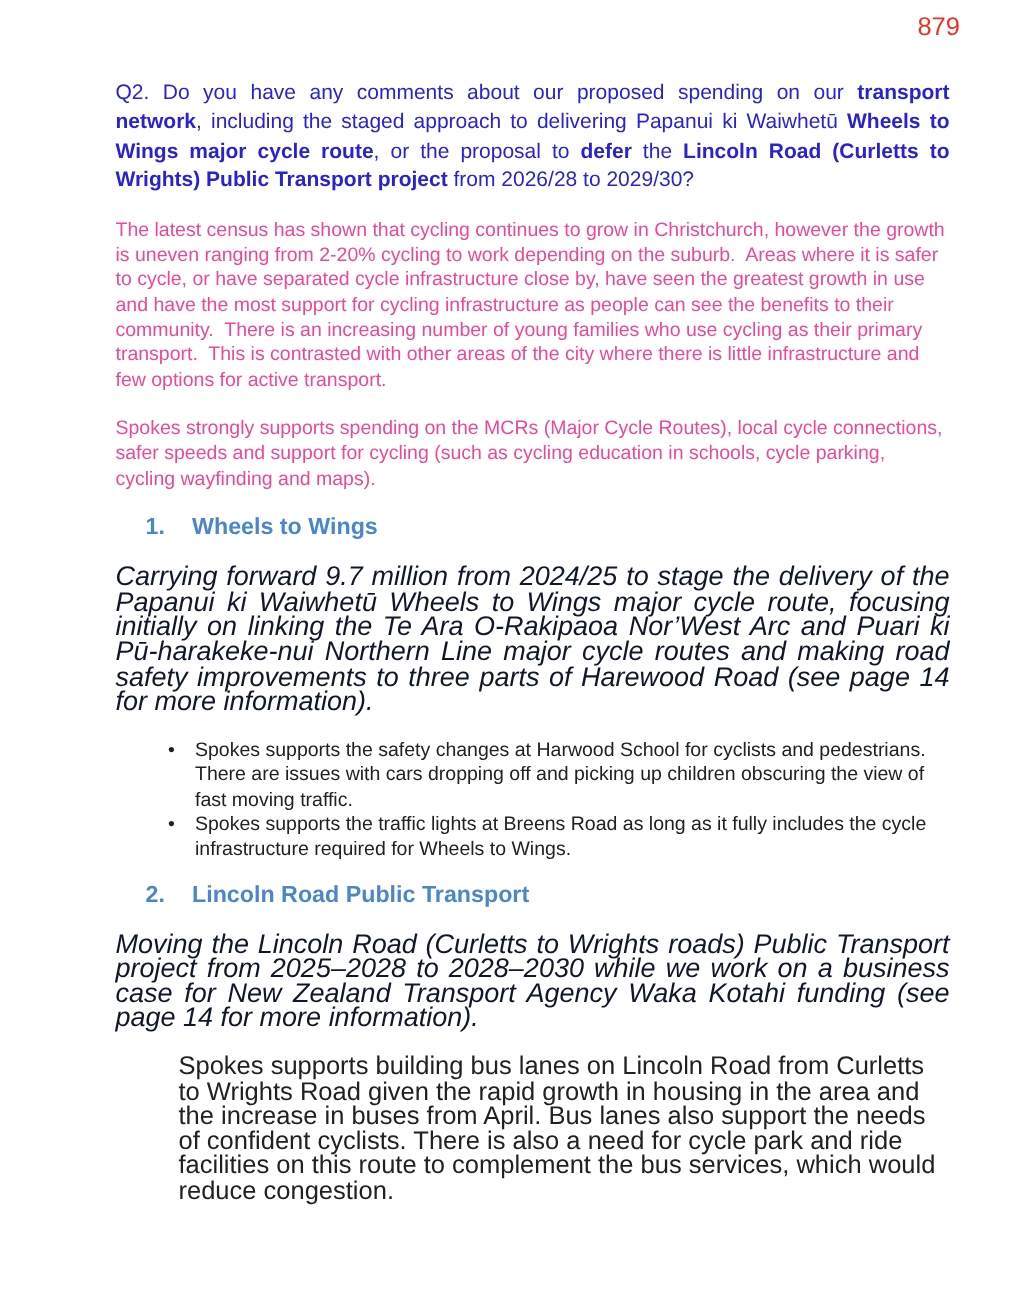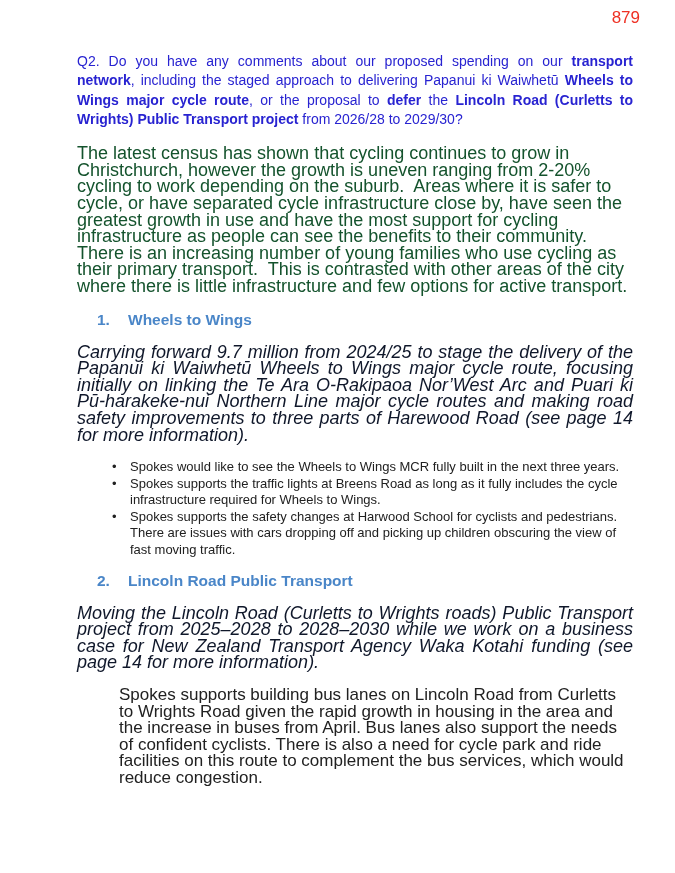--- a/index.html
+++ b/index.html
@@ -31,23 +31,23 @@
   .question {
     margin: 0 0 16px 0;
     font-size: 14px;
     line-height: 19.3px;
     text-align: justify;
     color: #2823d1;
   }
   .question .b { font-weight: bold; }
   .body-para {
     margin: 16px 0 16px 0;
-    font-size: 18px;
+    font-size: 13px;
     line-height: 16.6px;
-    color: #14532d;
+    color: #ec4899;
   }
   .section-heading {
     margin: 13px 0 15px 0;
     font-size: 15.5px;
     font-weight: bold;
     color: #4a86c8;
     padding-left: 20px;
   }
   .sec-num {
     display: inline-block;
@@ -92,31 +92,31 @@
 <div class="page">
 
   <div class="page-number">879</div>
 
   <div class="content">
 
     <p class="question"><span>Q2. Do you have any comments about our proposed spending on our </span><span class="b">transport network</span><span>, including the staged approach to delivering Papanui ki Waiwhetū </span><span class="b">Wheels to Wings major cycle route</span><span>, or the proposal to </span><span class="b">defer</span><span> the </span><span class="b">Lincoln Road (Curletts to Wrights) Public Transport project</span><span> from 2026/28 to 2029/30?</span></p>
 
     <p class="body-para">The latest census has shown that cycling continues to grow in Christchurch, however the growth is uneven ranging from 2-20% cycling to work depending on the suburb.&nbsp; Areas where it is safer to cycle, or have separated cycle infrastructure close by, have seen the greatest growth in use and have the most support for cycling infrastructure as people can see the benefits to their community.&nbsp; There is an increasing number of young families who use cycling as their primary transport.&nbsp; This is contrasted with other areas of the city where there is little infrastructure and few options for active transport.</p>
 
+    <p class="body-para">Spokes strongly supports spending on the MCRs (Major Cycle Routes), local cycle connections, safer speeds and support for cycling (such as cycling education in schools, cycle parking, cycling wayfinding and maps).</p>
 
     <h2 class="section-heading">
       <span class="sec-num">1.</span><span class="sec-title">Wheels to Wings</span>
     </h2>
 
     <p class="italic-para">Carrying forward 9.7 million from 2024/25 to stage the delivery of the Papanui ki Waiwhetū Wheels to Wings major cycle route, focusing initially on linking the Te Ara O-Rakipaoa Nor’West Arc and Puari ki Pū-harakeke-nui Northern Line major cycle routes and making road safety improvements to three parts of Harewood Road (see page 14 for more information).</p>
 
     <ul class="bullet-list">
-      <li>Spokes would like to see the Wheels to Wings MCR fully built in the next three years.</li>
+      <li>Spokes supports the safety changes at Harwood School for cyclists and pedestrians. There are issues with cars dropping off and picking up children obscuring the view of fast moving traffic.</li>
       <li>Spokes supports the traffic lights at Breens Road as long as it fully includes the cycle infrastructure required for Wheels to Wings.</li>
-      <li>Spokes supports the safety changes at Harwood School for cyclists and pedestrians. There are issues with cars dropping off and picking up children obscuring the view of fast moving traffic.</li>
     </ul>
 
     <h2 class="section-heading">
       <span class="sec-num">2.</span><span class="sec-title">Lincoln Road Public Transport</span>
     </h2>
 
     <p class="italic-para">Moving the Lincoln Road (Curletts to Wrights roads) Public Transport project from 2025–2028 to 2028–2030 while we work on a business case for New Zealand Transport Agency Waka Kotahi funding (see page 14 for more information).</p>
 
     <p class="indent-para">Spokes supports building bus lanes on Lincoln Road from Curletts to Wrights Road given the rapid growth in housing in the area and the increase in buses from April. Bus lanes also support the needs of confident cyclists. There is also a need for cycle park and ride facilities on this route to complement the bus services, which would reduce congestion.</p>
 

